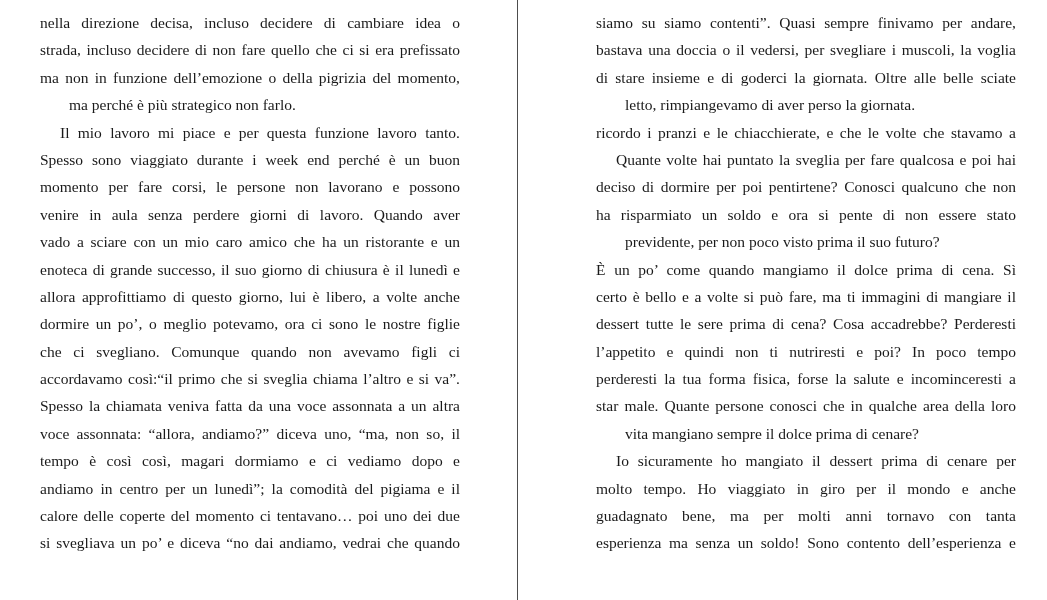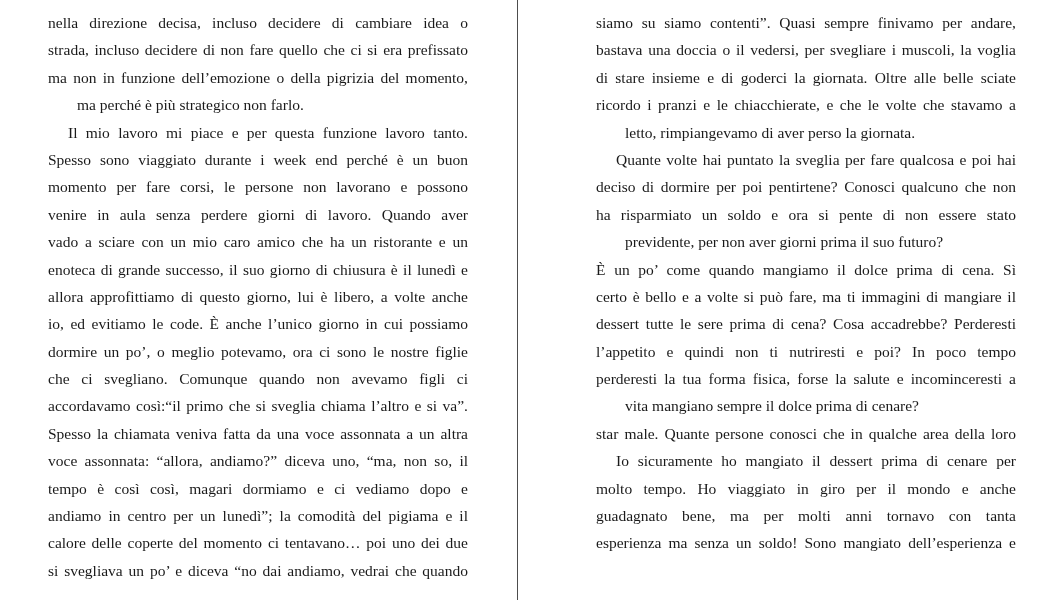--- a/index.html
+++ b/index.html
@@ -13,21 +13,21 @@
     font-family: "Liberation Serif", "DejaVu Serif", serif;
   }
 
   .page {
     position: absolute;
     top: 9px;
     width: 420px;
     color: #1a1a1a;
     font-size: 15.5px;
   }
-  .page-left  { left: 48px; }
+  .page-left  { left: 40px; }
   .page-right { left: 596px; }
 
   .divider {
     position: absolute;
     left: 517px;
     top: 0;
     width: 1px;
     height: 600px;
     background: #4d4d4d;
   }
@@ -56,56 +56,55 @@
         <div class="line flush">ma perché è più strategico non farlo.</div>
       </div>
       <div class="para">
         <div class="line indent">Il mio lavoro mi piace e per questa funzione lavoro tanto.</div>
         <div class="line">Spesso sono viaggiato durante i week end perché è un buon</div>
         <div class="line">momento per fare corsi, le persone non lavorano e possono</div>
         <div class="line">venire in aula senza perdere giorni di lavoro. Quando aver</div>
         <div class="line">vado a sciare con un mio caro amico che ha un ristorante e un</div>
         <div class="line">enoteca di grande successo, il suo giorno di chiusura è il lunedì e</div>
         <div class="line">allora approfittiamo di questo giorno, lui è libero, a volte anche</div>
-        <div class="line">io, ed evitiamo le code. È anche l’unico giorno in cui possiamo</div>
         <div class="line">dormire un po’, o meglio potevamo, ora ci sono le nostre figlie</div>
         <div class="line">che ci svegliano. Comunque quando non avevamo figli ci</div>
         <div class="line">accordavamo così:“il primo che si sveglia chiama l’altro e si va”.</div>
         <div class="line">Spesso la chiamata veniva fatta da una voce assonnata a un altra</div>
         <div class="line">voce assonnata: “allora, andiamo?” diceva uno, “ma, non so, il</div>
         <div class="line">tempo è così così, magari dormiamo e ci vediamo dopo e</div>
         <div class="line">andiamo in centro per un lunedì”; la comodità del pigiama e il</div>
         <div class="line">calore delle coperte del momento ci tentavano… poi uno dei due</div>
         <div class="line">si svegliava un po’ e diceva “no dai andiamo, vedrai che quando</div>
       </div>
     </div>
   <div class="divider" style="background: rgb(77, 77, 77);"></div>
   <div class="page page-right" style="color: rgb(26, 26, 26);">
       <div class="para">
         <div class="line">siamo su siamo contenti”. Quasi sempre finivamo per andare,</div>
         <div class="line">bastava una doccia o il vedersi, per svegliare i muscoli, la voglia</div>
         <div class="line">di stare insieme e di goderci la giornata. Oltre alle belle sciate</div>
+        <div class="line flush">letto, rimpiangevamo di aver perso la giornata.</div>
         <div class="line">ricordo i pranzi e le chiacchierate, e che le volte che stavamo a</div>
-        <div class="line flush">letto, rimpiangevamo di aver perso la giornata.</div>
       </div>
       <div class="para">
         <div class="line indent">Quante volte hai puntato la sveglia per fare qualcosa e poi hai</div>
         <div class="line">deciso di dormire per poi pentirtene? Conosci qualcuno che non</div>
         <div class="line">ha risparmiato un soldo e ora si pente di non essere stato</div>
-        <div class="line flush">previdente, per non aver giorni prima il suo futuro?</div>
+        <div class="line flush">previdente, per non poco visto prima il suo futuro?</div>
       </div>
       <div class="para">
         <div class="line">È un po’ come quando mangiamo il dolce prima di cena. Sì</div>
         <div class="line">certo è bello e a volte si può fare, ma ti immagini di mangiare il</div>
         <div class="line">dessert tutte le sere prima di cena? Cosa accadrebbe? Perderesti</div>
         <div class="line">l’appetito e quindi non ti nutriresti e poi? In poco tempo</div>
         <div class="line">perderesti la tua forma fisica, forse la salute e incominceresti a</div>
+        <div class="line">star male. Quante persone conosci che in qualche area della loro</div>
         <div class="line flush">vita mangiano sempre il dolce prima di cenare?</div>
-        <div class="line">star male. Quante persone conosci che in qualche area della loro</div>
       </div>
       <div class="para">
         <div class="line indent">Io sicuramente ho mangiato il dessert prima di cenare per</div>
         <div class="line">molto tempo. Ho viaggiato in giro per il mondo e anche</div>
         <div class="line">guadagnato bene, ma per molti anni tornavo con tanta</div>
-        <div class="line">esperienza ma senza un soldo! Sono mangiato dell’esperienza e</div>
+        <div class="line">esperienza ma senza un soldo! Sono contento dell’esperienza e</div>
       </div>
     </div>
 </div>
 
 </body></html>

